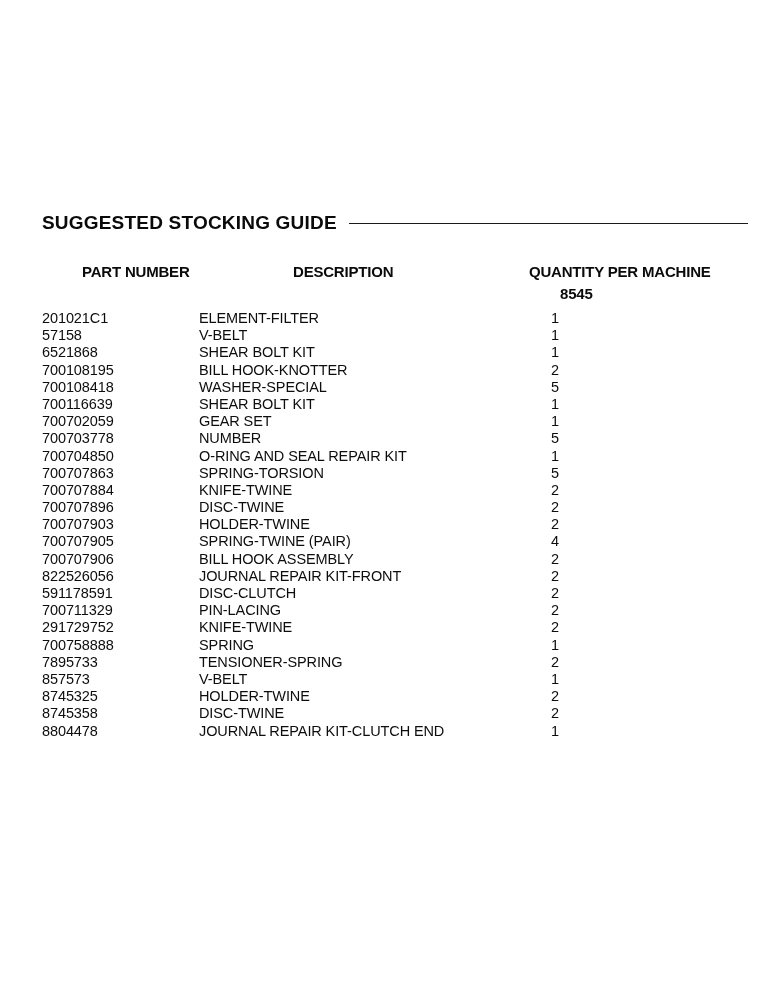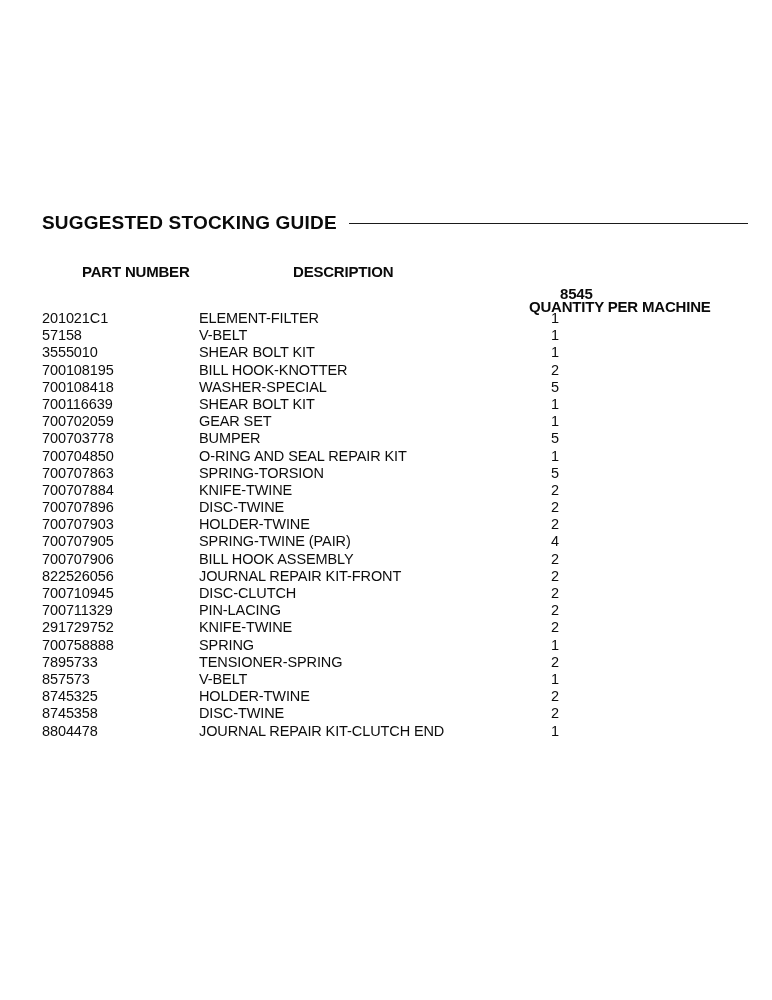--- a/index.html
+++ b/index.html
@@ -68,21 +68,21 @@
     position: absolute;
     font-size: 15px;
     font-weight: bold;
     letter-spacing: -0.2px;
     white-space: nowrap;
     line-height: 1;
     color: #0a0a0a;
   }
   .th-part     { left: 42px;  top: 2px; margin-left: 40px; }
   .th-desc     { left: 293px; top: 2px; }
-  .th-qty      { left: 529px; top: 2px; margin-top: 35px; }
+  .th-qty      { left: 529px; top: 2px; }
   .th-model    { left: 529px; top: 24px; margin-left: 31px; }
 
   .tbody {
     position: absolute;
     left: 0;
     top: 310px;
     width: 772px;
   }
   .row {
     position: relative;
@@ -130,21 +130,21 @@
           <div class="cell c-part">201021C1</div>
           <div class="cell c-desc">ELEMENT-FILTER</div>
           <div class="cell c-qty">1</div>
         </div>
         <div class="row">
           <div class="cell c-part">57158</div>
           <div class="cell c-desc">V-BELT</div>
           <div class="cell c-qty">1</div>
         </div>
         <div class="row">
-          <div class="cell c-part">3555010</div>
+          <div class="cell c-part">6521868</div>
           <div class="cell c-desc">SHEAR BOLT KIT</div>
           <div class="cell c-qty">1</div>
         </div>
         <div class="row">
           <div class="cell c-part">700108195</div>
           <div class="cell c-desc">BILL HOOK-KNOTTER</div>
           <div class="cell c-qty">2</div>
         </div>
         <div class="row">
           <div class="cell c-part">700108418</div>
@@ -156,21 +156,21 @@
           <div class="cell c-desc">SHEAR BOLT KIT</div>
           <div class="cell c-qty">1</div>
         </div>
         <div class="row">
           <div class="cell c-part">700702059</div>
           <div class="cell c-desc">GEAR SET</div>
           <div class="cell c-qty">1</div>
         </div>
         <div class="row">
           <div class="cell c-part">700703778</div>
-          <div class="cell c-desc">BUMPER</div>
+          <div class="cell c-desc">NUMBER</div>
           <div class="cell c-qty">5</div>
         </div>
         <div class="row">
           <div class="cell c-part">700704850</div>
           <div class="cell c-desc">O-RING AND SEAL REPAIR KIT</div>
           <div class="cell c-qty">1</div>
         </div>
         <div class="row">
           <div class="cell c-part">700707863</div>
           <div class="cell c-desc">SPRING-TORSION</div>
@@ -200,21 +200,21 @@
           <div class="cell c-part">700707906</div>
           <div class="cell c-desc">BILL HOOK ASSEMBLY</div>
           <div class="cell c-qty">2</div>
         </div>
         <div class="row">
           <div class="cell c-part">822526056</div>
           <div class="cell c-desc">JOURNAL REPAIR KIT-FRONT</div>
           <div class="cell c-qty">2</div>
         </div>
         <div class="row">
-          <div class="cell c-part">700710945</div>
+          <div class="cell c-part">591178591</div>
           <div class="cell c-desc">DISC-CLUTCH</div>
           <div class="cell c-qty">2</div>
         </div>
         <div class="row">
           <div class="cell c-part">700711329</div>
           <div class="cell c-desc">PIN-LACING</div>
           <div class="cell c-qty">2</div>
         </div>
         <div class="row">
           <div class="cell c-part">291729752</div>

